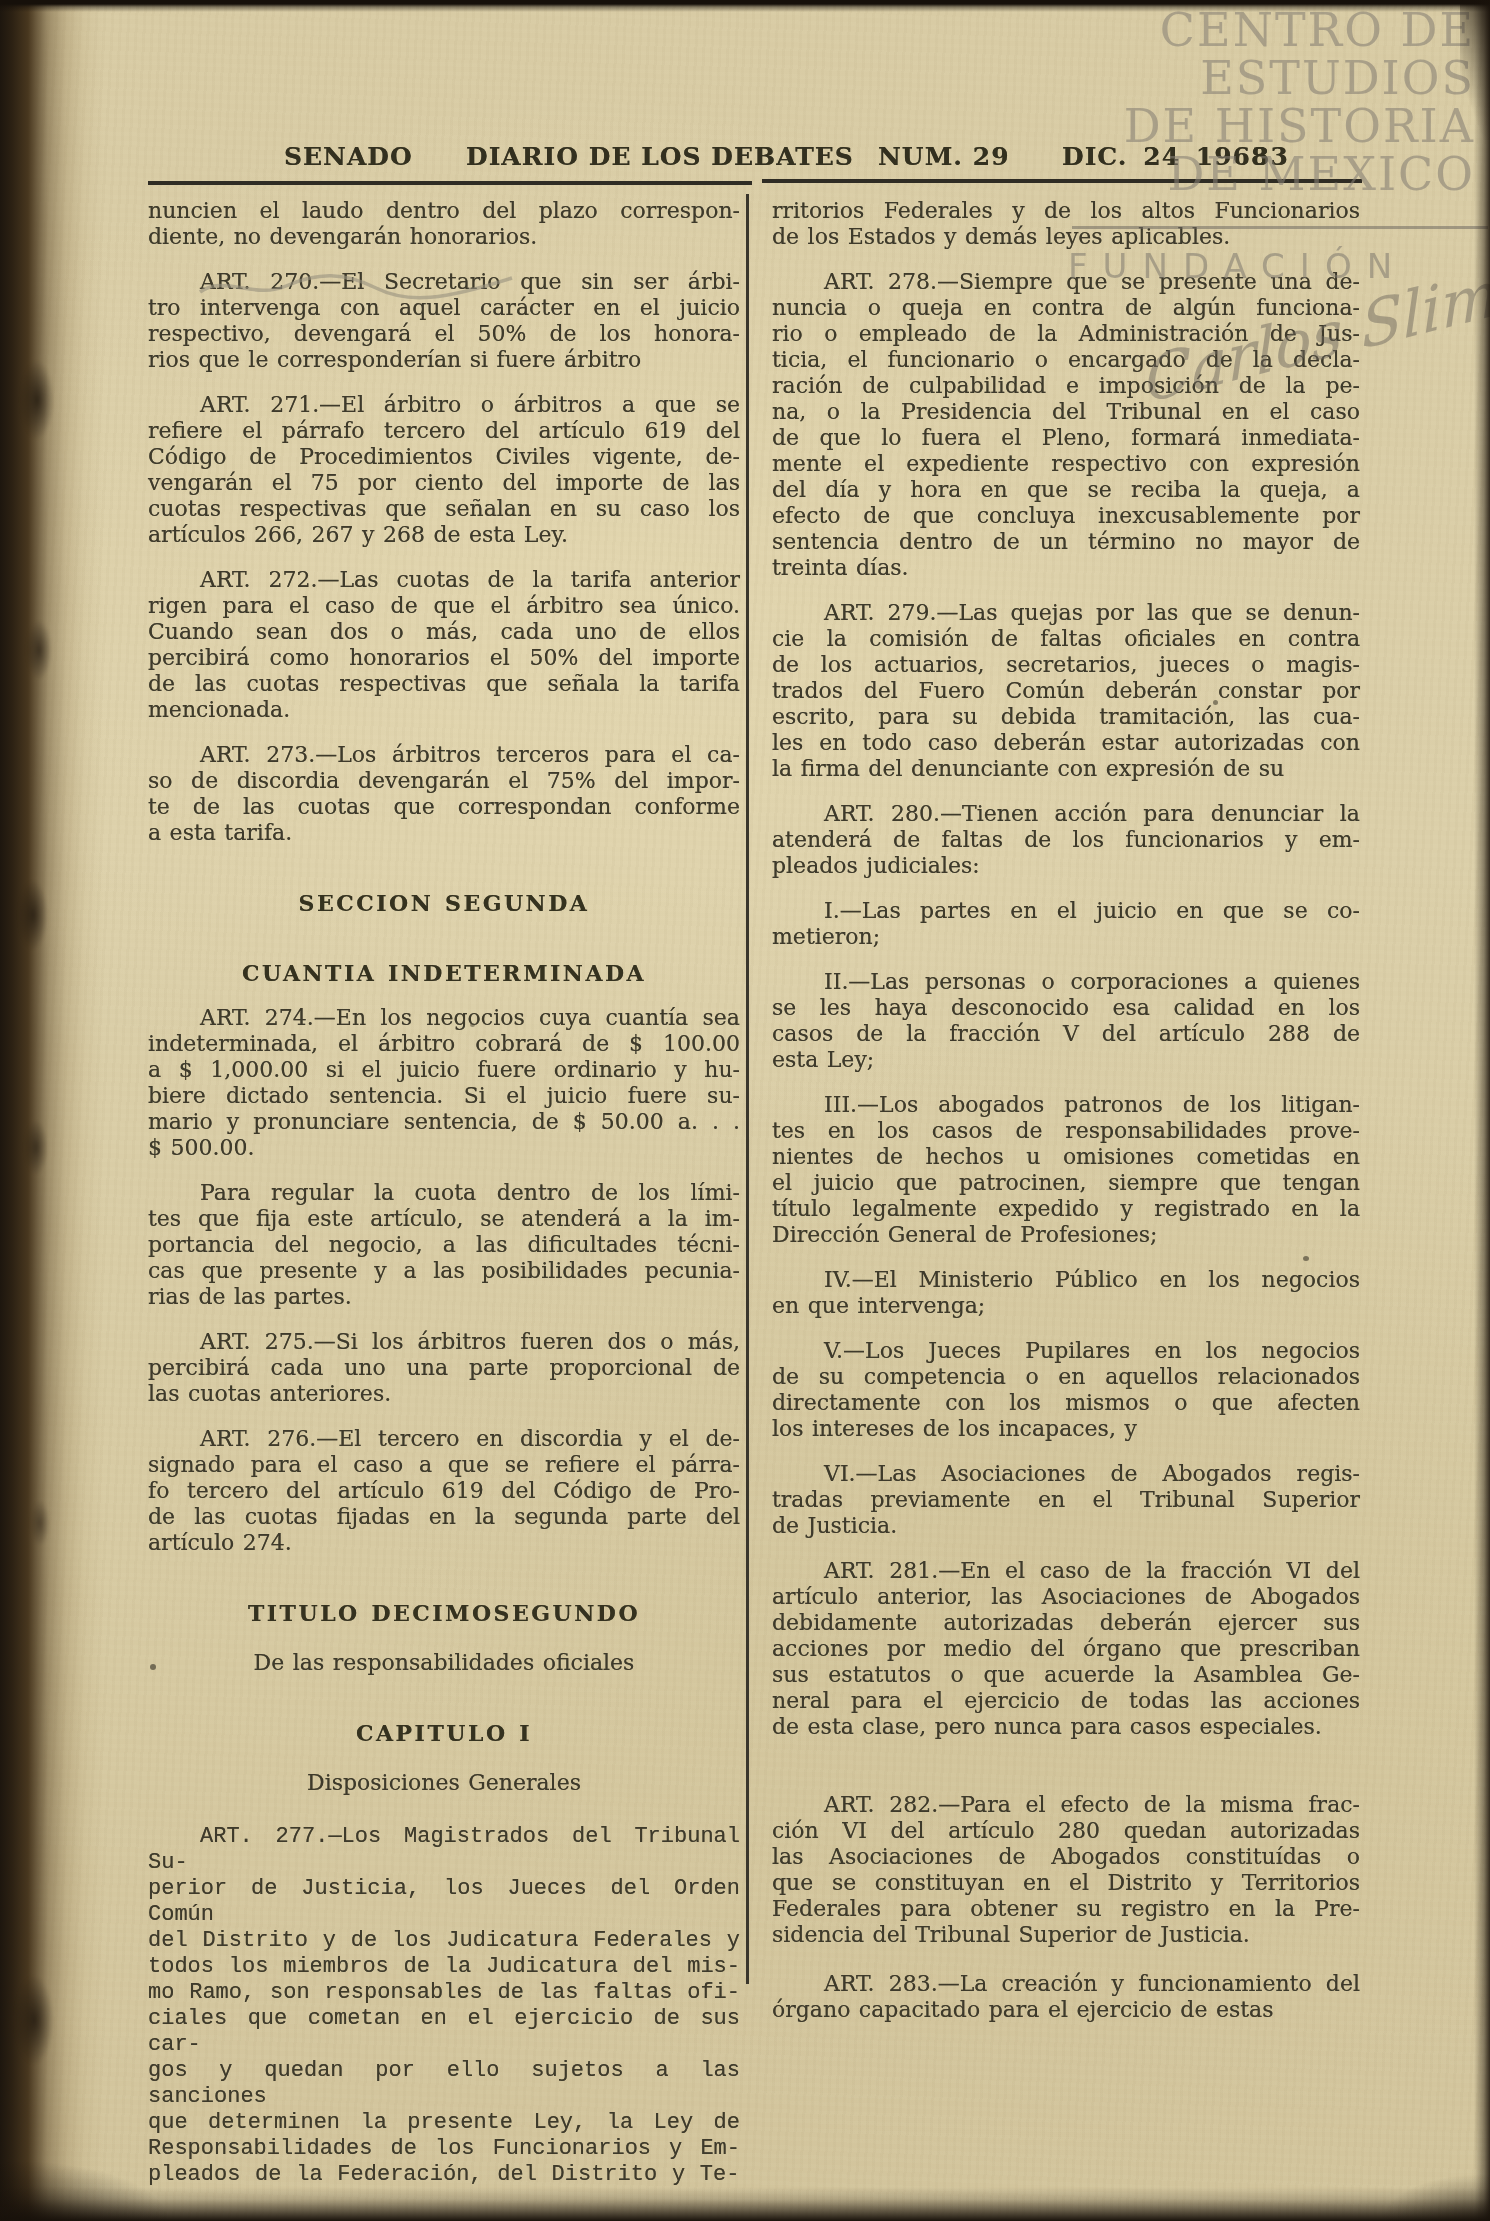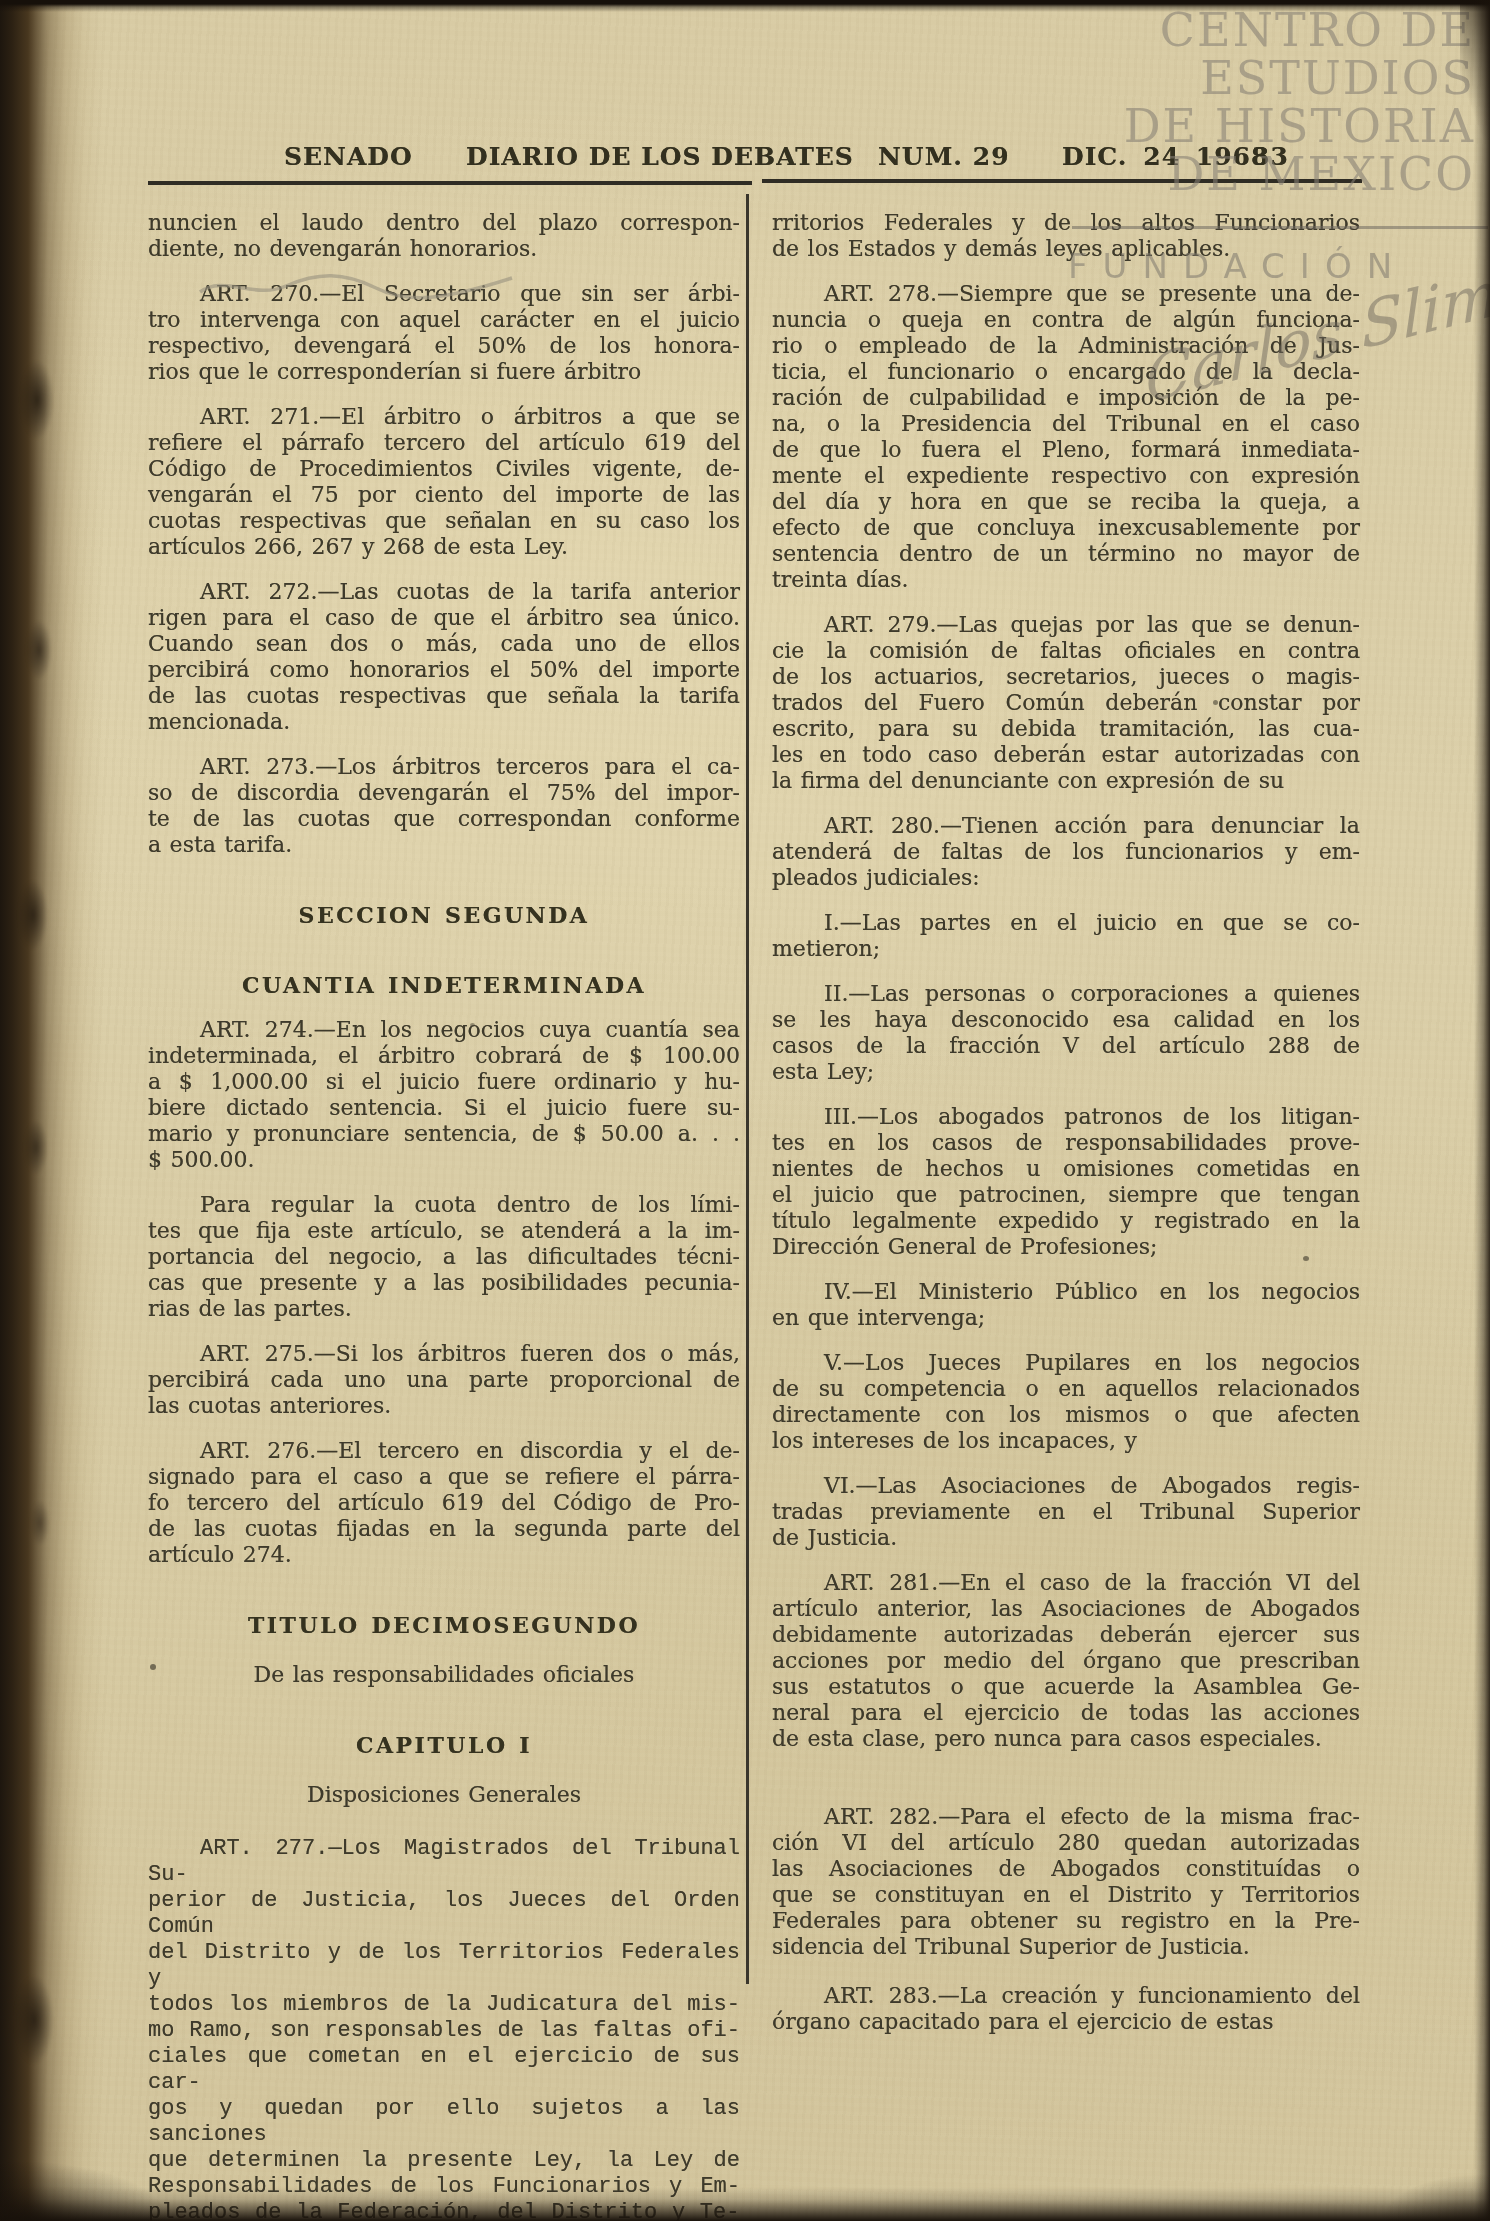--- a/index.html
+++ b/index.html
@@ -56,21 +56,21 @@
   .rule{position:absolute;z-index:4;height:4px;background:#2f2c24;}
   .rule-l{left:148px;top:181px;width:604px;}
   .rule-r{left:762px;top:179px;width:600px;}
   .divider{position:absolute;z-index:4;left:746px;top:194px;width:3px;height:1790px;background:#3a362c;}
   
   .col{position:absolute;z-index:3;top:198px;font-size:22px;line-height:26px;
     color:#3e3a2b;text-shadow:0 0 .6px rgba(62,58,43,.65);}
   .col-left{left:148px;width:592px;}
   .col-right{left:772px;width:588px;}
   .blk{margin-top:19px;}
-  .blk:first-child{margin-top:12px;}
+  .blk:first-child{margin-top:0;}
   .ln{text-align:justify;text-align-last:justify;word-spacing:1.5px;min-height:26px;}
   .blk .ln:last-child{text-align-last:left;}
   .blk.para .ln:first-child{text-indent:52px;}
   .blk.h{font-weight:bold;letter-spacing:2.5px;margin-top:44px;color:#35321f;}
   .blk.hp{margin-top:24px;}
   .blk.h .ln,.blk.hp .ln{text-align:center;text-align-last:center;}
   .blk.h .ln:last-child,.blk.hp .ln:last-child{text-align-last:center;}
   .g-md{margin-top:28px;font-family:Liberation Mono, monospace;}
   .g-lg{margin-top:23px;}
   .g-xl{margin-top:52px;}
@@ -180,21 +180,21 @@
       </div>
       <div class="blk h">
         <div class="ln">CAPITULO I</div>
       </div>
       <div class="blk hp">
         <div class="ln">Disposiciones Generales</div>
       </div>
       <div class="blk para g-md">
         <div class="ln">ART. 277.—Los Magistrados del Tribunal Su-</div>
         <div class="ln">perior de Justicia, los Jueces del Orden Común</div>
-        <div class="ln">del Distrito y de los Territorios Federales y</div>
+        <div class="ln">del Distrito y de los Judicatura Federales y</div>
         <div class="ln">todos los miembros de la Judicatura del mis-</div>
         <div class="ln">mo Ramo, son responsables de las faltas ofi-</div>
         <div class="ln">ciales que cometan en el ejercicio de sus car-</div>
         <div class="ln">gos y quedan por ello sujetos a las sanciones</div>
         <div class="ln">que determinen la presente Ley, la Ley de</div>
         <div class="ln">Responsabilidades de los Funcionarios y Em-</div>
         <div class="ln">pleados de la Federación, del Distrito y Te-</div>
       </div>
     </div>
   <div class="col col-right">

